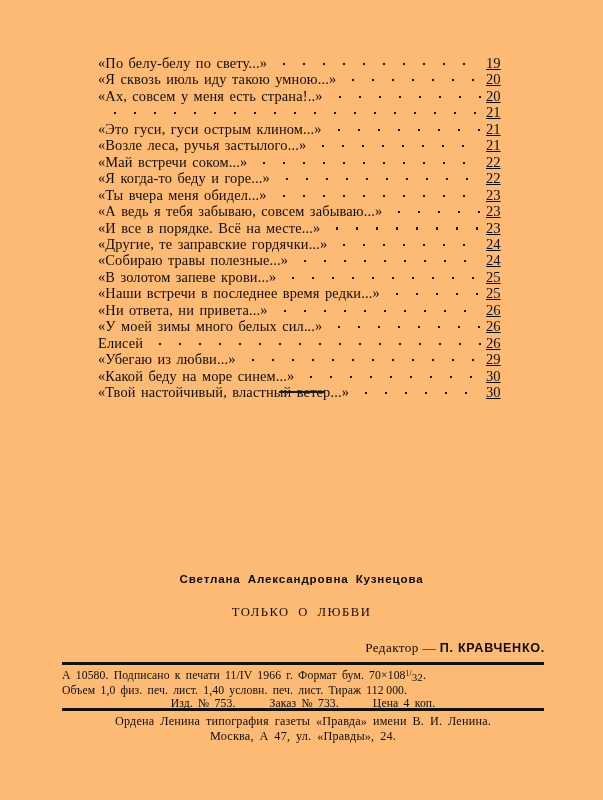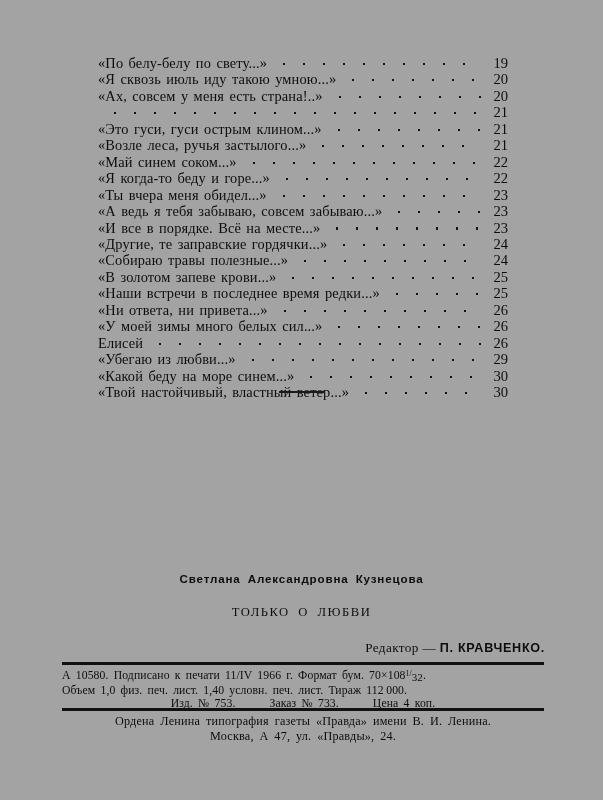--- a/index.html
+++ b/index.html
@@ -13,21 +13,21 @@
     height: 800px;
     position: relative;
     font-family: "Liberation Serif", "DejaVu Serif", serif;
     color: #111111;
     overflow: hidden;
   }
 
   .page {
     position: absolute;
     inset: 0;
-    background: #a3a3a3;
+    background: #fdba74;
   }
 
   
   .contents {
     position: absolute;
     left: 98px;
     top: 55px;
     width: 410px;
   }
   .toc-row {
@@ -59,23 +59,24 @@
     bottom: 3px;
     height: 2.1px;
     background-image: radial-gradient(circle, #131313 0.95px, rgba(0,0,0,0) 1.15px);
     background-size: 20px 2.1px;
     background-repeat: repeat-x;
     background-position: 0 center;
   }
   .toc-page {
     flex: 0 0 auto;
     min-width: 22px;
-    text-align: right;
+    text-align: left;
     font-size: 14.6px;
     color: #0d0d0d;
+    text-decoration: underline;
   }
 
   
   .short-rule {
     position: absolute;
     left: 279px;
     top: 391px;
     width: 46px;
     height: 2.4px;
     background: #1a1a1a;
@@ -199,21 +200,21 @@
         <span class="toc-title">«Это гуси, гуси острым клином...»</span>
         <span class="toc-leader"></span>
         <span class="toc-page">21</span>
       </div>
       <div class="toc-row">
         <span class="toc-title">«Возле леса, ручья застылого...»</span>
         <span class="toc-leader"></span>
         <span class="toc-page">21</span>
       </div>
       <div class="toc-row">
-        <span class="toc-title">«Май синем соком...»</span>
+        <span class="toc-title">«Май встречи соком...»</span>
         <span class="toc-leader"></span>
         <span class="toc-page">22</span>
       </div>
       <div class="toc-row">
         <span class="toc-title">«Я когда-то беду и горе...»</span>
         <span class="toc-leader"></span>
         <span class="toc-page">22</span>
       </div>
       <div class="toc-row">
         <span class="toc-title">«Ты вчера меня обидел...»</span>

